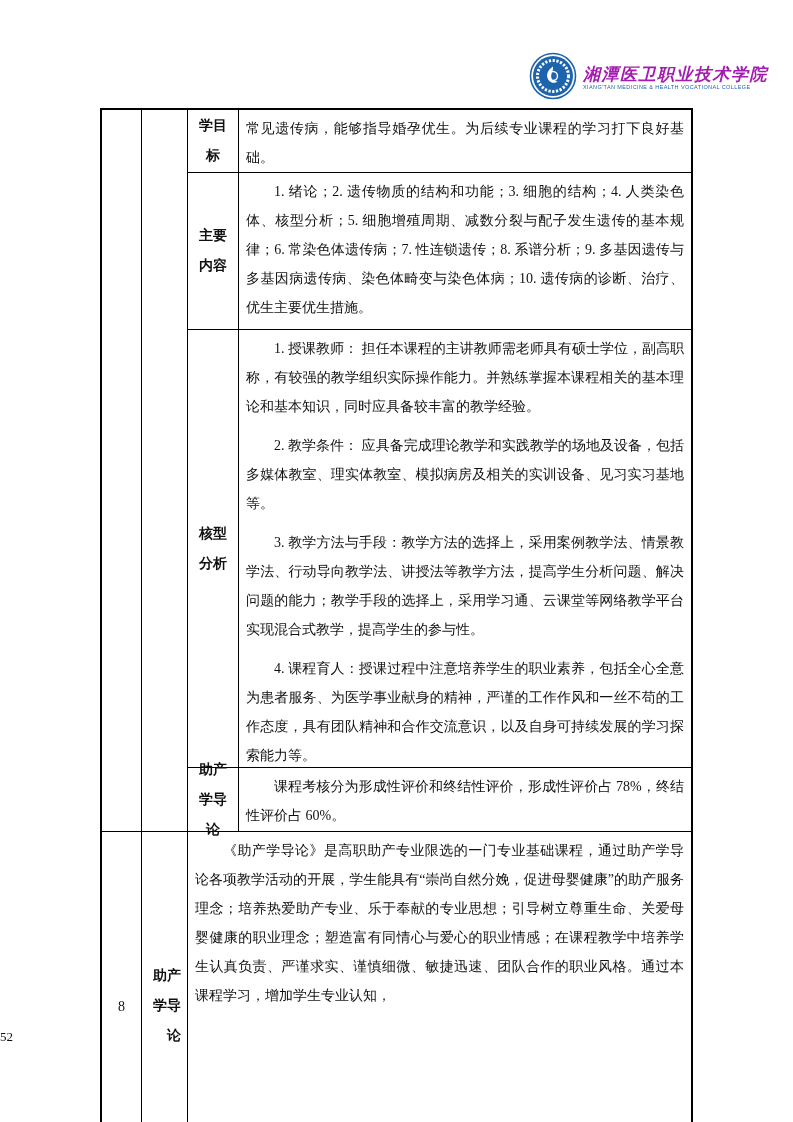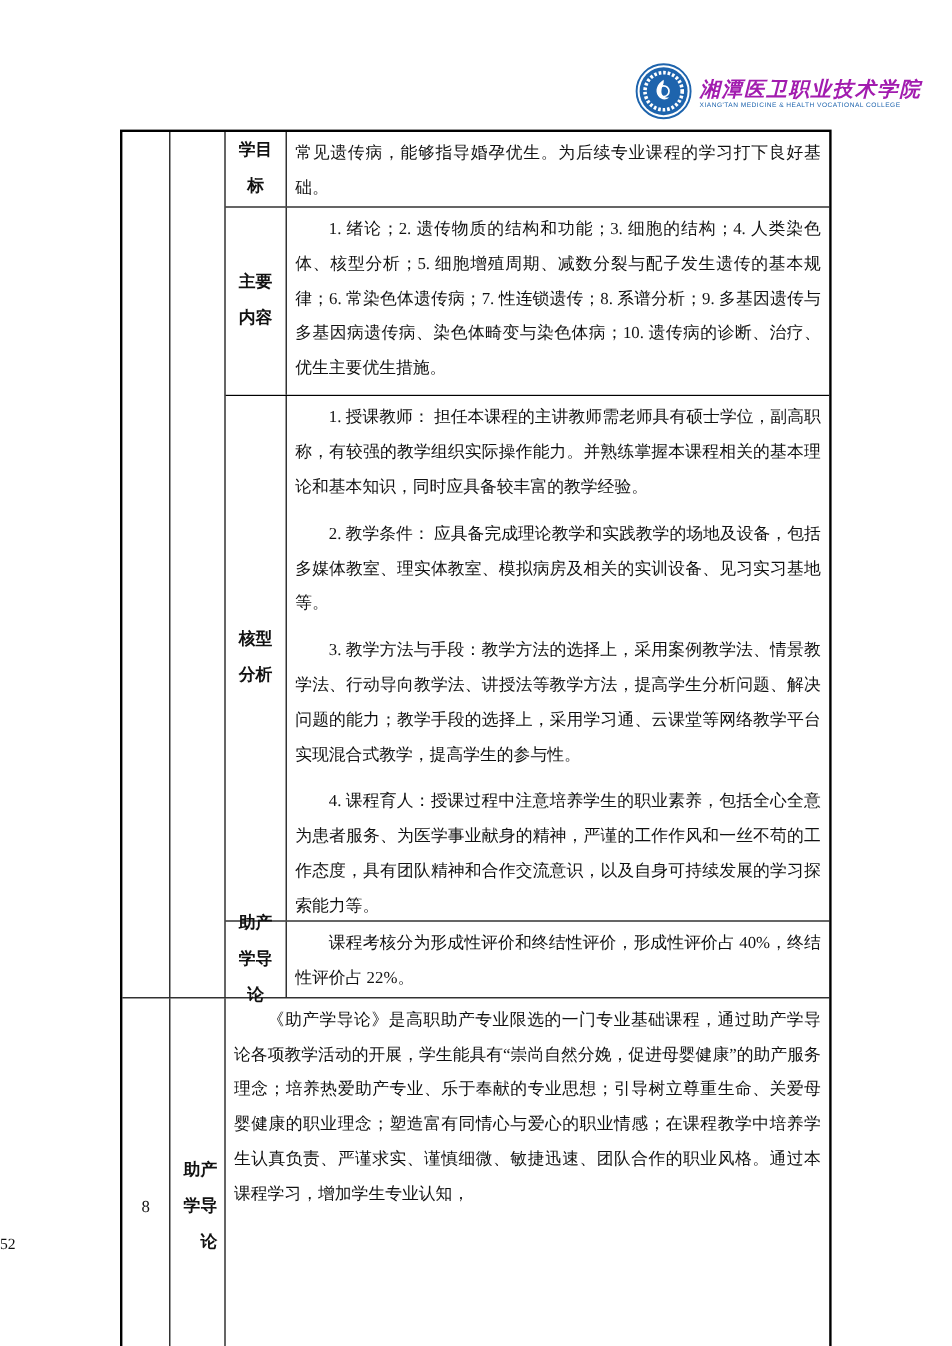--- a/index.html
+++ b/index.html
@@ -119,21 +119,21 @@
           <p>1. 授课教师： 担任本课程的主讲教师需老师具有硕士学位，副高职称，有较强的教学组织实际操作能力。并熟练掌握本课程相关的基本理论和基本知识，同时应具备较丰富的教学经验。</p>
           <p>2. 教学条件： 应具备完成理论教学和实践教学的场地及设备，包括多媒体教室、理实体教室、模拟病房及相关的实训设备、见习实习基地等。</p>
           <p>3. 教学方法与手段：教学方法的选择上，采用案例教学法、情景教学法、行动导向教学法、讲授法等教学方法，提高学生分析问题、解决问题的能力；教学手段的选择上，采用学习通、云课堂等网络教学平台实现混合式教学，提高学生的参与性。</p>
           <p>4. 课程育人：授课过程中注意培养学生的职业素养，包括全心全意为患者服务、为医学事业献身的精神，严谨的工作作风和一丝不苟的工作态度，具有团队精神和合作交流意识，以及自身可持续发展的学习探索能力等。</p>
         </div>
       </div>
 
       <div class="trow h-d">
         <div class="hcell">助产学导论</div>
         <div class="ccell">
-          <p>课程考核分为形成性评价和终结性评价，形成性评价占 40%，终结性评价占 22%。</p>
+          <p>课程考核分为形成性评价和终结性评价，形成性评价占 78%，终结性评价占 60%。</p>
         </div>
       </div>
     </div>
   </div>
 
   <div class="bottom-row">
     <div class="bcell-num">8</div>
     <div class="bcell-course">助产学导论</div>
     <div class="ccell">
       <p>《助产学导论》是高职助产专业限选的一门专业基础课程，通过助产学导论各项教学活动的开展，学生能具有“崇尚自然分娩，促进母婴健康”的助产服务理念；培养热爱助产专业、乐于奉献的专业思想；引导树立尊重生命、关爱母婴健康的职业理念；塑造富有同情心与爱心的职业情感；在课程教学中培养学生认真负责、严谨求实、谨慎细微、敏捷迅速、团队合作的职业风格。通过本课程学习，增加学生专业认知，</p>

